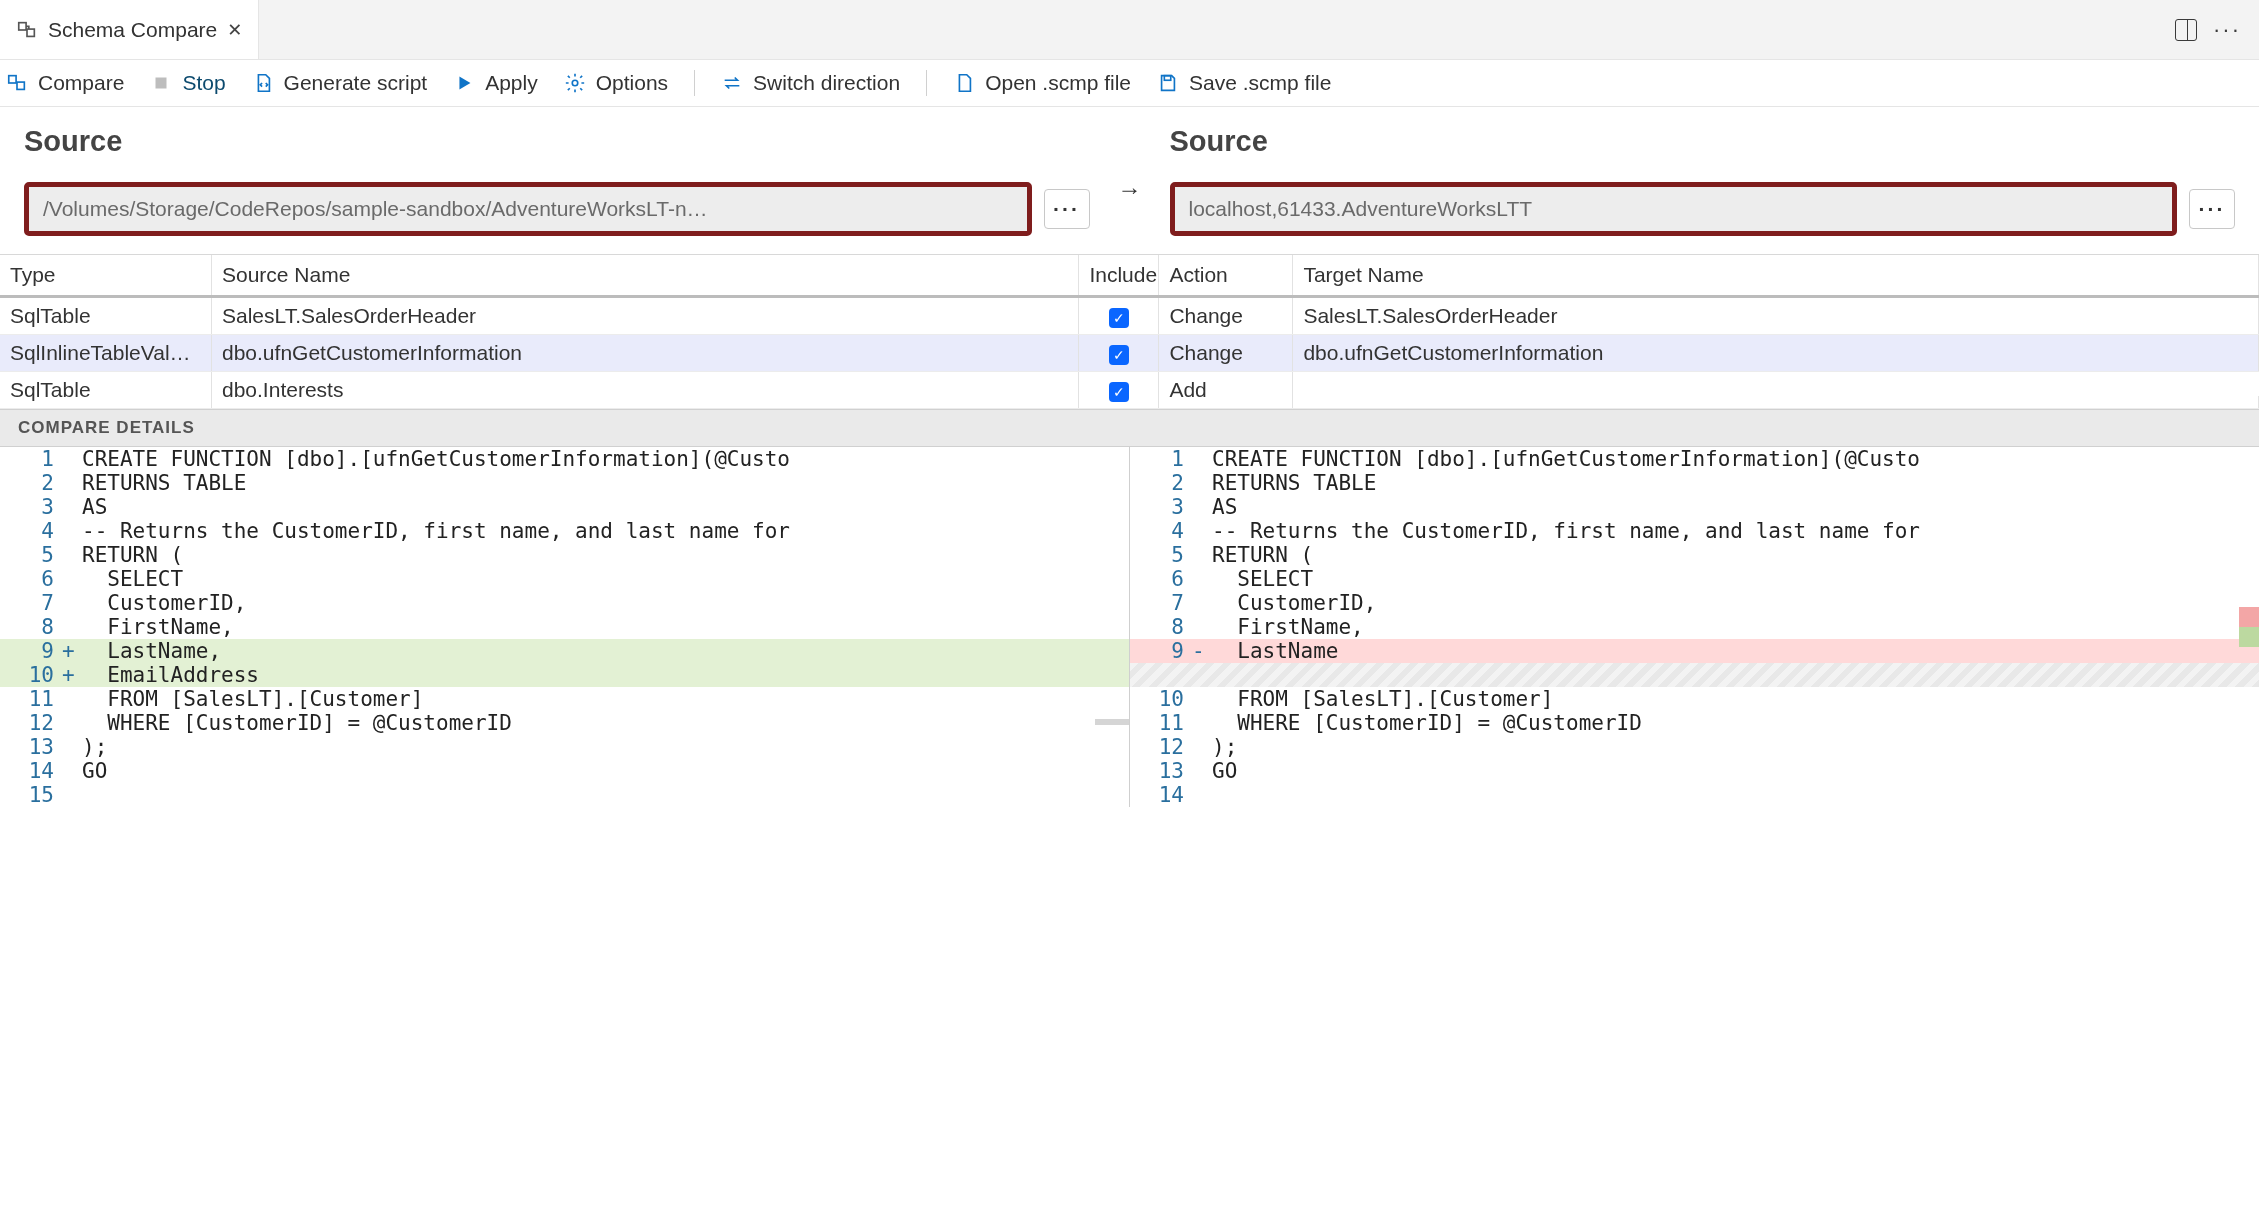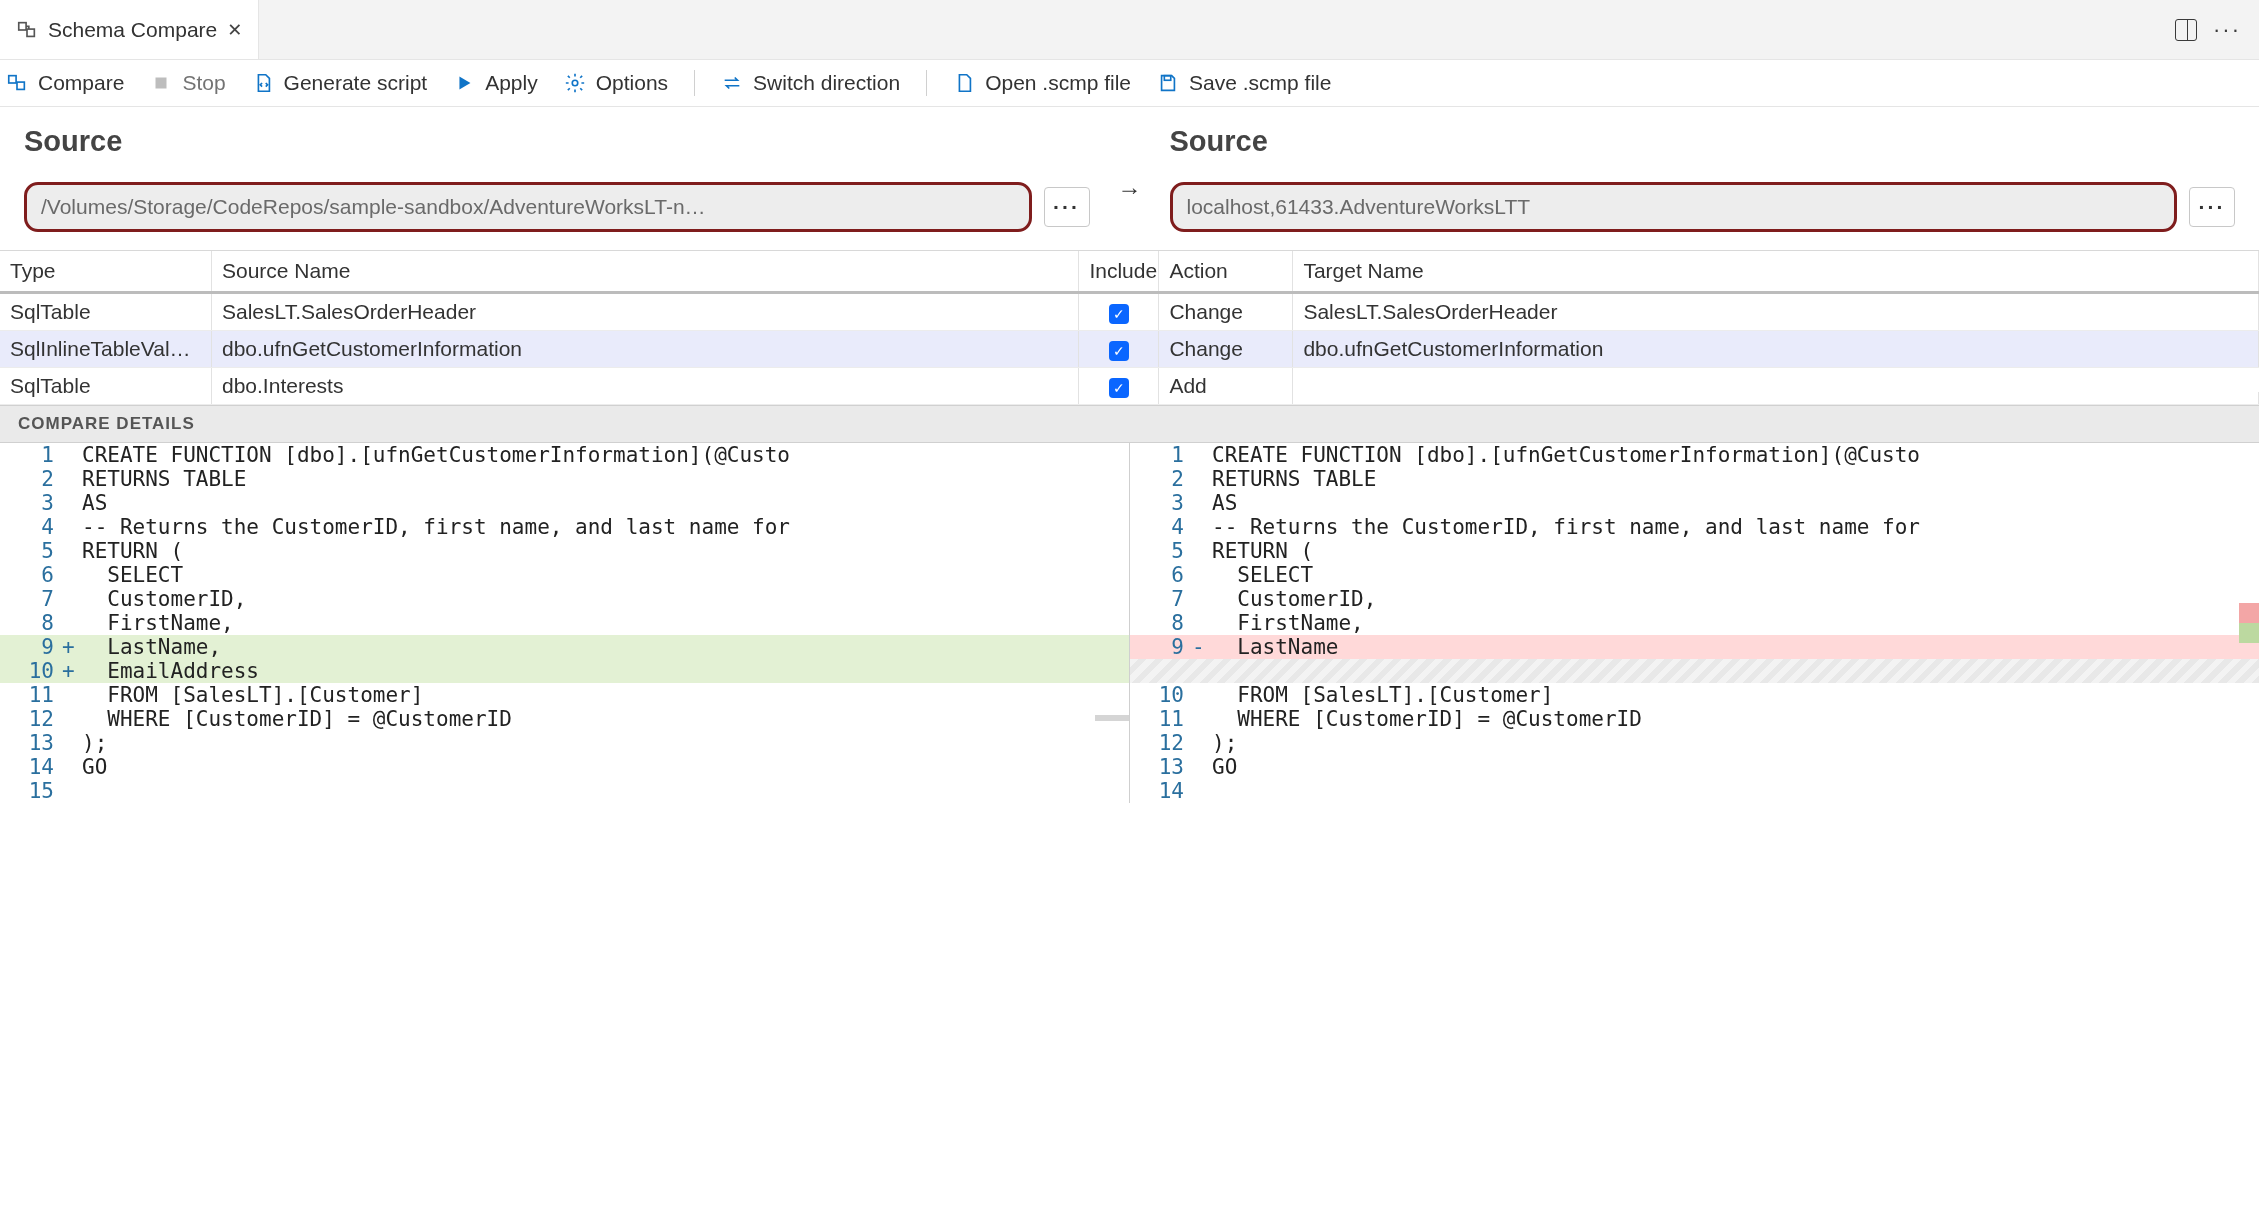--- a/index.html
+++ b/index.html
@@ -11,31 +11,31 @@
 .tab .x { color:#444; font-size:18px; }
 .tabbar-spacer { flex:1; }
 .tabbar-right { display:flex; align-items:center; gap:16px; padding-right:18px; color:#3a3a3a; }
 .split-icon { width:22px; height:22px; border:1.8px solid #3a3a3a; border-radius:3px; position:relative; }
 .split-icon::after{ content:""; position:absolute; left:55%; top:0; bottom:0; border-left:1.8px solid #3a3a3a; }
 .more-dots{ font-size:22px; letter-spacing:2px; }
 
 
 .toolbar { display:flex; align-items:center; gap:26px; padding:10px 6px; border-bottom:1px solid #e5e5e5; font-size:21px; }
 .tl-btn { display:inline-flex; align-items:center; gap:10px; color:#333; cursor:pointer; }
-.tl-btn.disabled { color:#737373; }
+.tl-btn.disabled { color:#0c4a6e; }
 .divider { width:1px; height:26px; background:#d0d0d0; }
 .ic{ width:22px; height:22px; display:inline-flex; align-items:center; justify-content:center; }
 .ic svg{ width:22px; height:22px; }
 
 
 .st-row{ display:flex; align-items:flex-start; padding:18px 24px 18px 24px; gap:0; }
 .st-col{ flex:1; min-width:0; }
 .st-heading{ font-size:29px; font-weight:700; color:#444; margin-bottom:24px; }
 .st-input-row{ display:flex; align-items:center; gap:12px; }
-.st-input{ flex:1; background:#ededed; color:#6a6a6a; padding:10px 14px; font-size:21px; border-radius:14px; white-space:nowrap; overflow:hidden; text-overflow:ellipsis; border:3px solid #7f1d1d;}
+.st-input{ flex:1; background:#ededed; color:#6a6a6a; padding:10px 14px; font-size:21px; border-radius:5px; white-space:nowrap; overflow:hidden; text-overflow:ellipsis; border:5px solid #7f1d1d;}
 .st-more{ width:46px; height:40px; border:1px solid #c8c8c8; border-radius:4px; display:flex; align-items:center; justify-content:center; font-weight:700; letter-spacing:2px; cursor:pointer;}
 .arrow-col{ width:80px; display:flex; align-items:flex-end; justify-content:center; padding-bottom:6px; padding-top:48px; font-size:24px; font-weight:700;}
 
 
 .grid{ width:100%; }
 .ghead{ display:flex; border-top:1px solid #d8d8d8; border-bottom:3px solid #bcbcbc; font-size:21px;}
 .gcell{ padding:8px 10px; border-right:1px solid #e2e2e2;}
 .c-type{ width:212px; } .c-src{ flex:1.12; } .c-inc{ width:80px; text-align:center;} .c-act{ width:134px;} .c-tgt{ flex:1.25;}
 .grow{ display:flex; border-bottom:1px solid #ececec; font-size:21px; align-items:flex-end;}
 .grow.sel{ background:#e9ebfb; }

